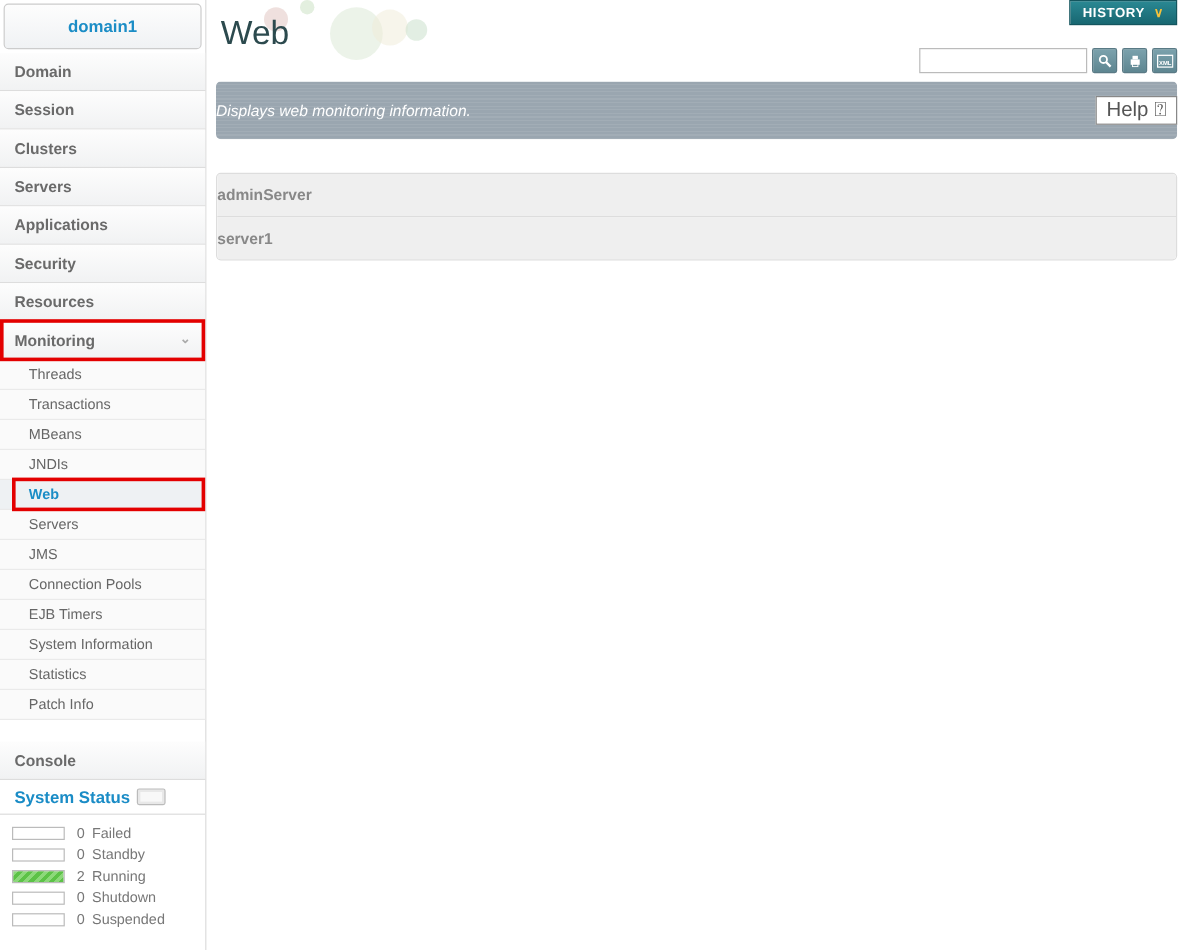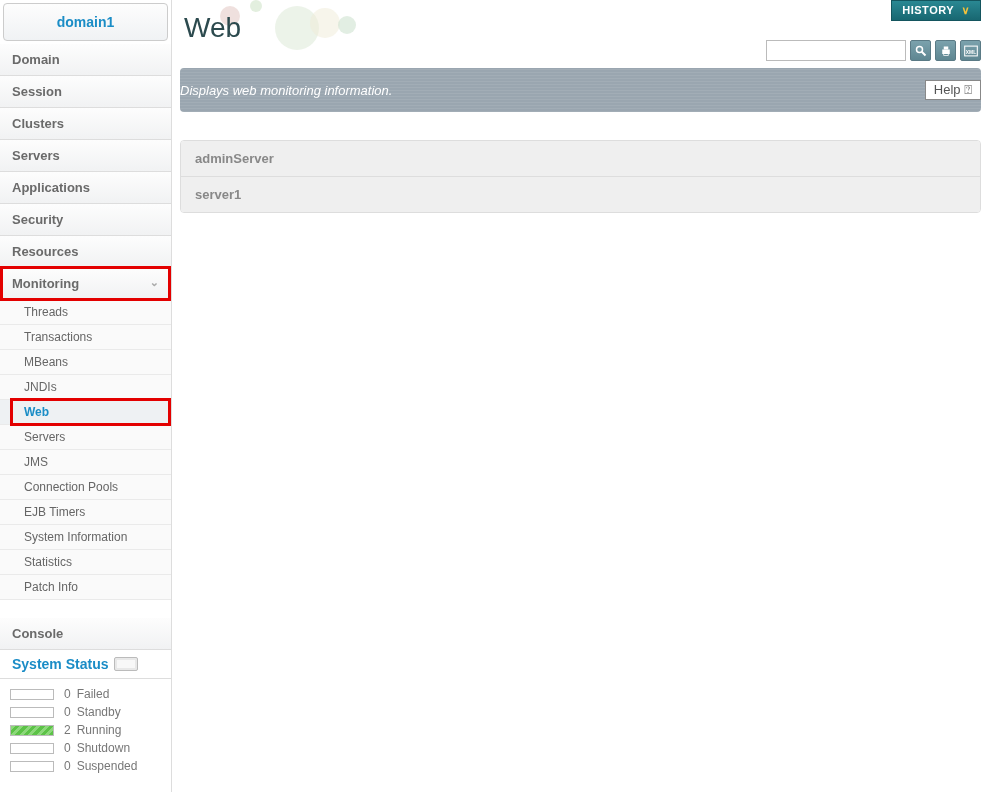--- a/index.html
+++ b/index.html
@@ -242,33 +242,33 @@
       border-radius: 4px;
       display: flex;
       justify-content: space-between;
       align-items: center;
       font-style: italic;
     }
     .help-btn {
       background: #fff;
       color: #555;
       padding: 1px 8px;
-      font-size: 13px;
+      font-size: 17px;
       border: 1px solid #888;
       cursor: pointer;
       font-style: normal;
     }
     .server-list {
       margin-top: 28px;
       border: 1px solid #ddd;
       border-radius: 4px;
       overflow: hidden;
     }
     .server-row {
-      padding: 10px 14px;
+      padding: 10px 0;
       background: #efefef;
       color: #888;
       border-bottom: 1px solid #ddd;
       cursor: pointer;
       font-weight: bold;
       font-size: 13px;
     }
     .server-row:last-child {
       border-bottom: none;
     }

